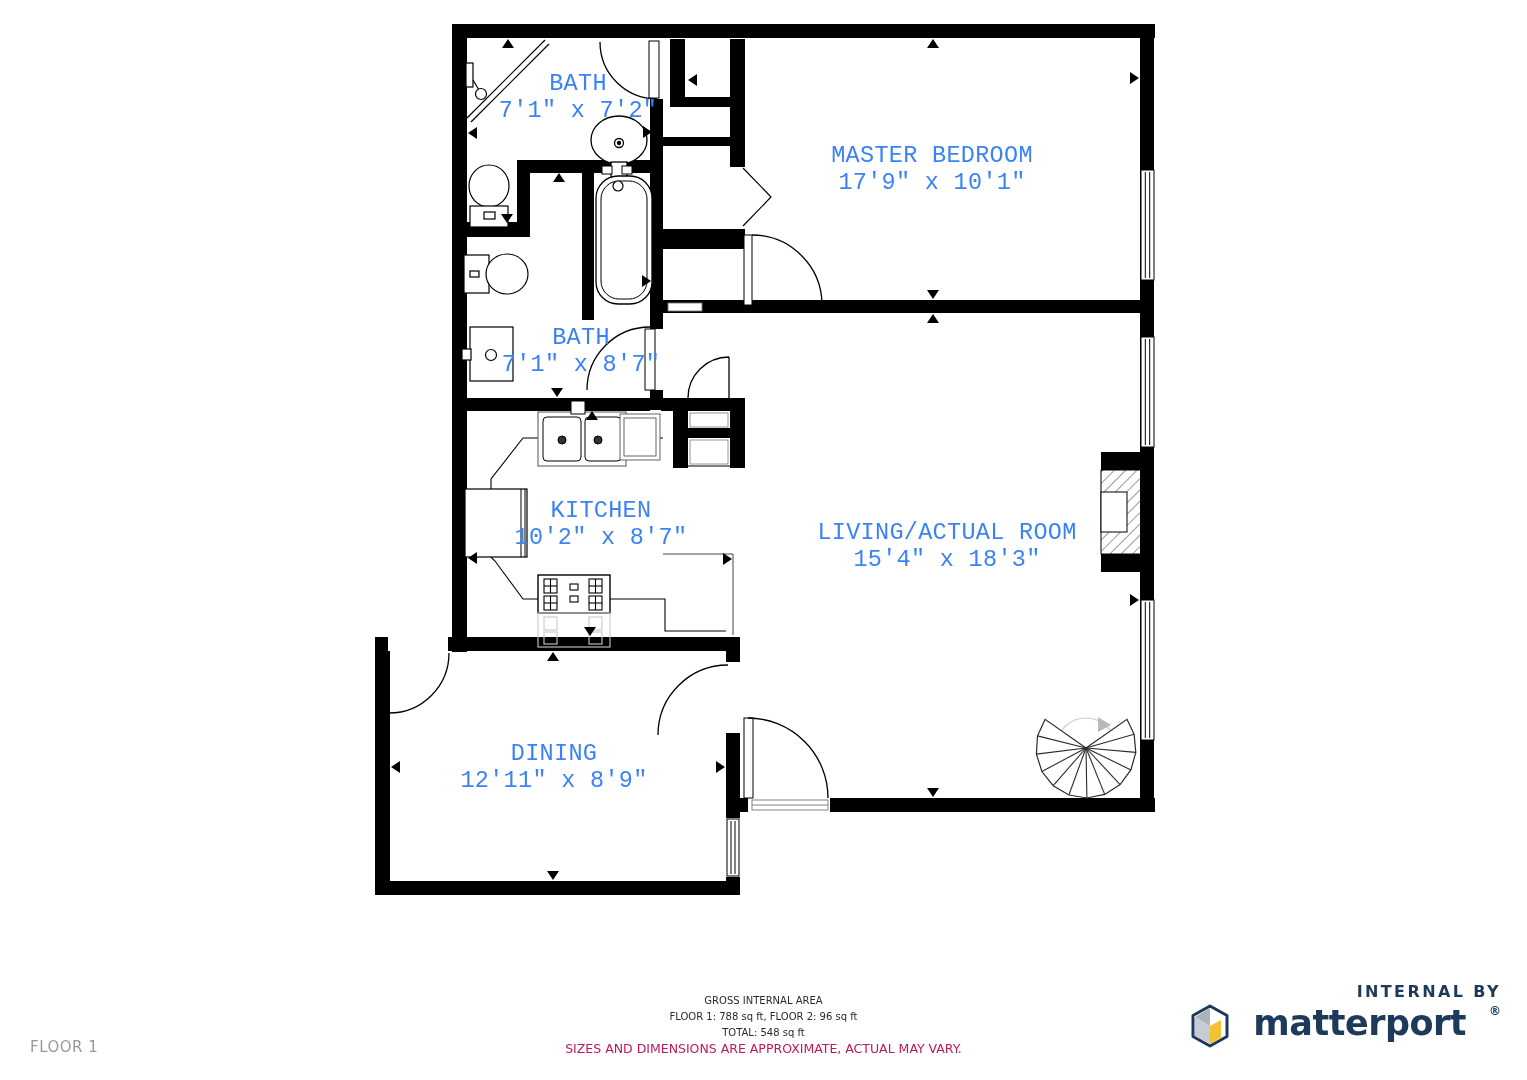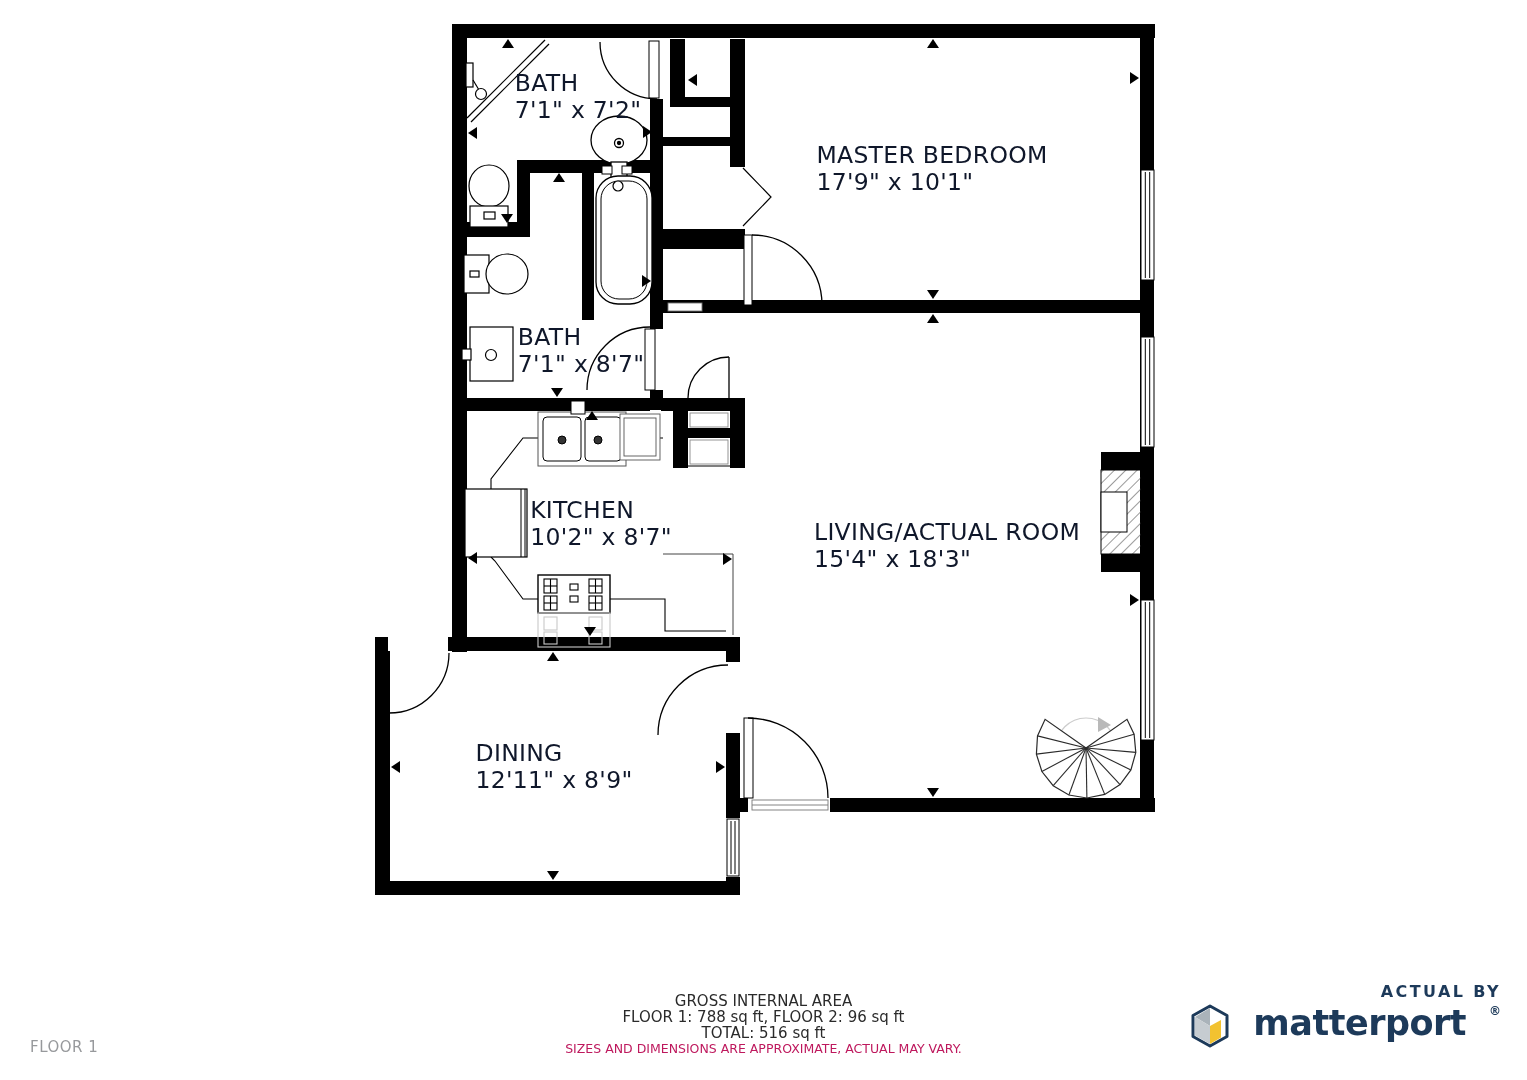--- a/index.html
+++ b/index.html
@@ -1,22 +1,22 @@
 <!DOCTYPE html>
 <html><head>
 <meta charset="utf-8">
 <style>
   html,body{margin:0;padding:0;background:#fff;}
   #canvas{position:relative;width:1527px;height:1080px;background:#fff;overflow:hidden;
           font-family:"DejaVu Sans","Liberation Sans",sans-serif;}
   #plan-svg{position:absolute;left:0;top:0;}
-  .room-label{position:absolute;transform:translateX(-50%);
-              font-size:23.5px;line-height:27px;color:#0f172a;letter-spacing:.3px;white-space:nowrap;}
+  .room-label{position:absolute;transform:translateX(-50%);text-align:center;
+              font-size:23.5px;line-height:27px;color:#3b82f6;letter-spacing:.3px;white-space:nowrap;font-family:Liberation Mono, monospace;}
   .footer{position:absolute;left:0;right:0;top:993px;text-align:center;color:#2a2a2a;}
-  .f-line{font-size:15px;line-height:16px;}
+  .f-line{font-size:10px;line-height:16px;}
   .f-muted{color:#be185d;font-size:12.5px;}
   .floor-label{position:absolute;left:30px;top:1038px;font-size:15px;color:#97999c;letter-spacing:.5px;}
   .brand{position:absolute;right:26px;top:982px;text-align:right;}
   .powered{font-weight:bold;font-size:16px;letter-spacing:2.4px;color:#1d3a5a;}
   .brandrow{display:flex;align-items:flex-start;justify-content:flex-end;gap:23px;margin-top:3px;}
   .brandname{font-weight:bold;font-size:35px;color:#1d3a5a;line-height:38px;letter-spacing:-.5px;}
   .regmark{font-size:12px;color:#1d3a5a;vertical-align:14px;font-weight:bold;}
 </style>
 </head>
 <body>
@@ -294,28 +294,28 @@
     <div>15'4" x 18'3"</div>
   </div>
   <div class="room-label" style="left:554px;top:740px">
     <div>DINING</div>
     <div>12'11" x 8'9"</div>
   </div>
 
   <div class="footer">
     <div class="f-line">GROSS INTERNAL AREA</div>
     <div class="f-line">FLOOR 1: 788 sq ft, FLOOR 2: 96 sq ft</div>
-    <div class="f-line">TOTAL: 516 sq ft</div>
+    <div class="f-line">TOTAL: 548 sq ft</div>
     <div class="f-line f-muted">SIZES AND DIMENSIONS ARE APPROXIMATE, ACTUAL MAY VARY.</div>
   </div>
 
   <div class="floor-label">FLOOR 1</div>
 
   <div class="brand">
-    <div class="powered">ACTUAL BY</div>
+    <div class="powered">INTERNAL BY</div>
     <div class="brandrow">
       <svg width="40" height="44" viewBox="0 0 40 44">
         <polygon points="20,2 37,11.5 37,32.5 20,42 3,32.5 3,11.5" fill="#fff" stroke="#1d3a5a" stroke-width="3" stroke-linejoin="round"></polygon>
         <polygon points="20,4 20,22 5,13" fill="#aab3ba"></polygon>
         <polygon points="5,13 20,22 20,40 5,31.5" fill="#c6ccd1"></polygon>
         <polygon points="20,22 31,16 31,33.5 20,40" fill="#f2c230"></polygon>
         <polygon points="31,16 35,13.5 35,21 31,21" fill="#fff"></polygon>
       </svg>
       <span class="brandname">matterport</span>
         <span class="regmark">®</span>

